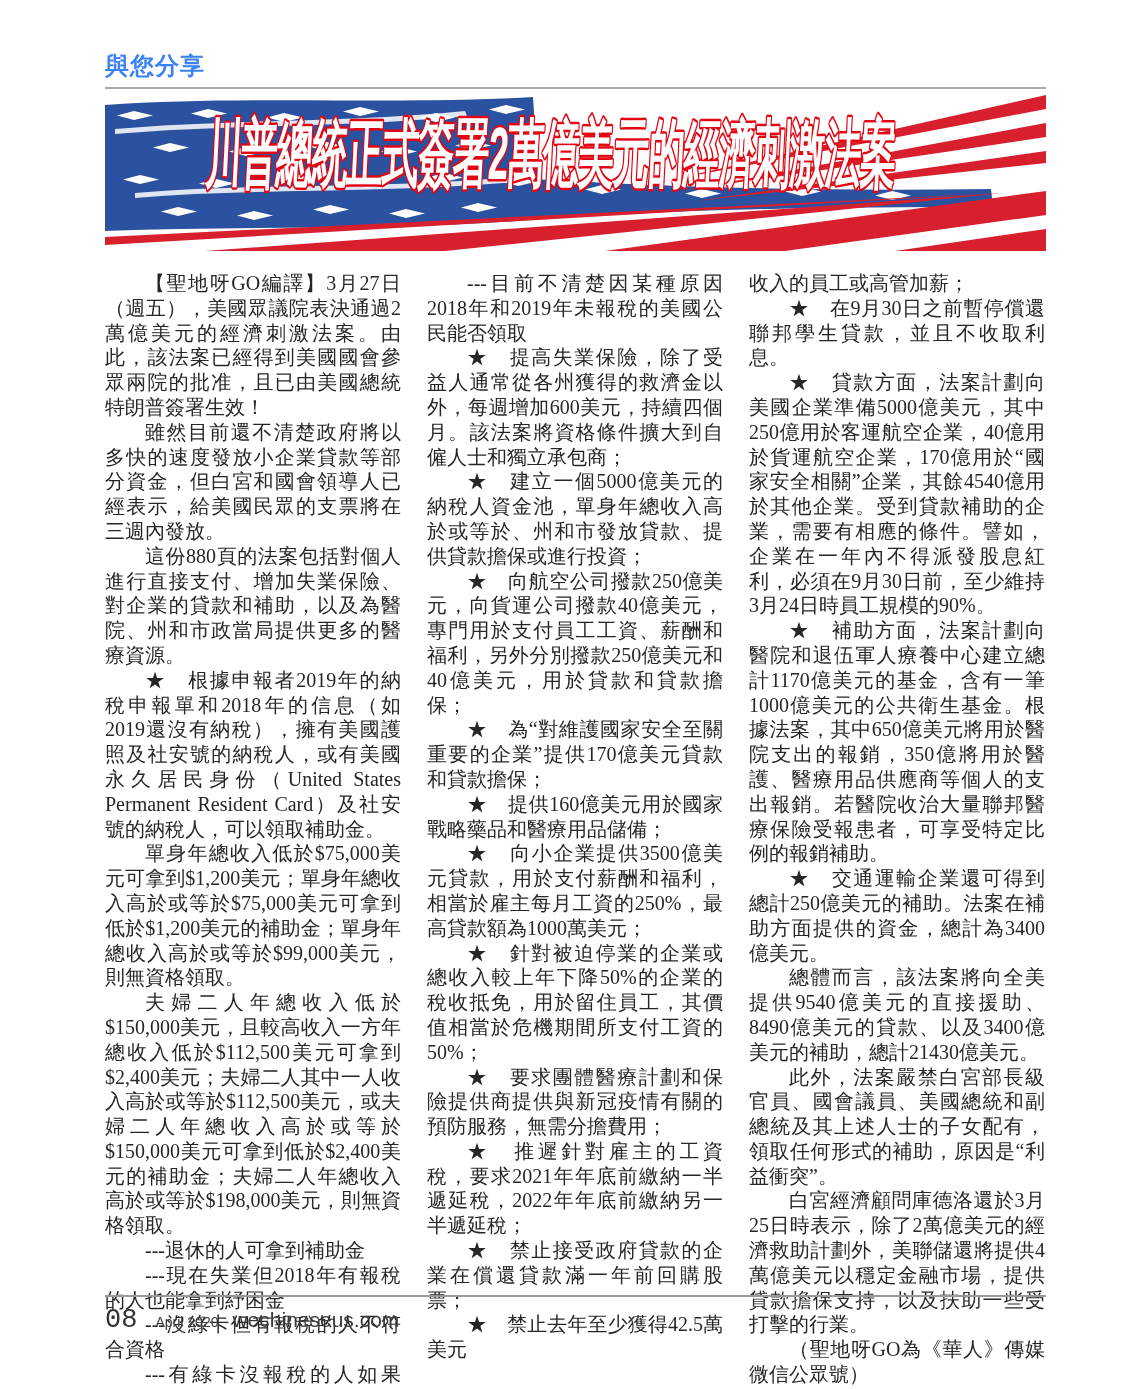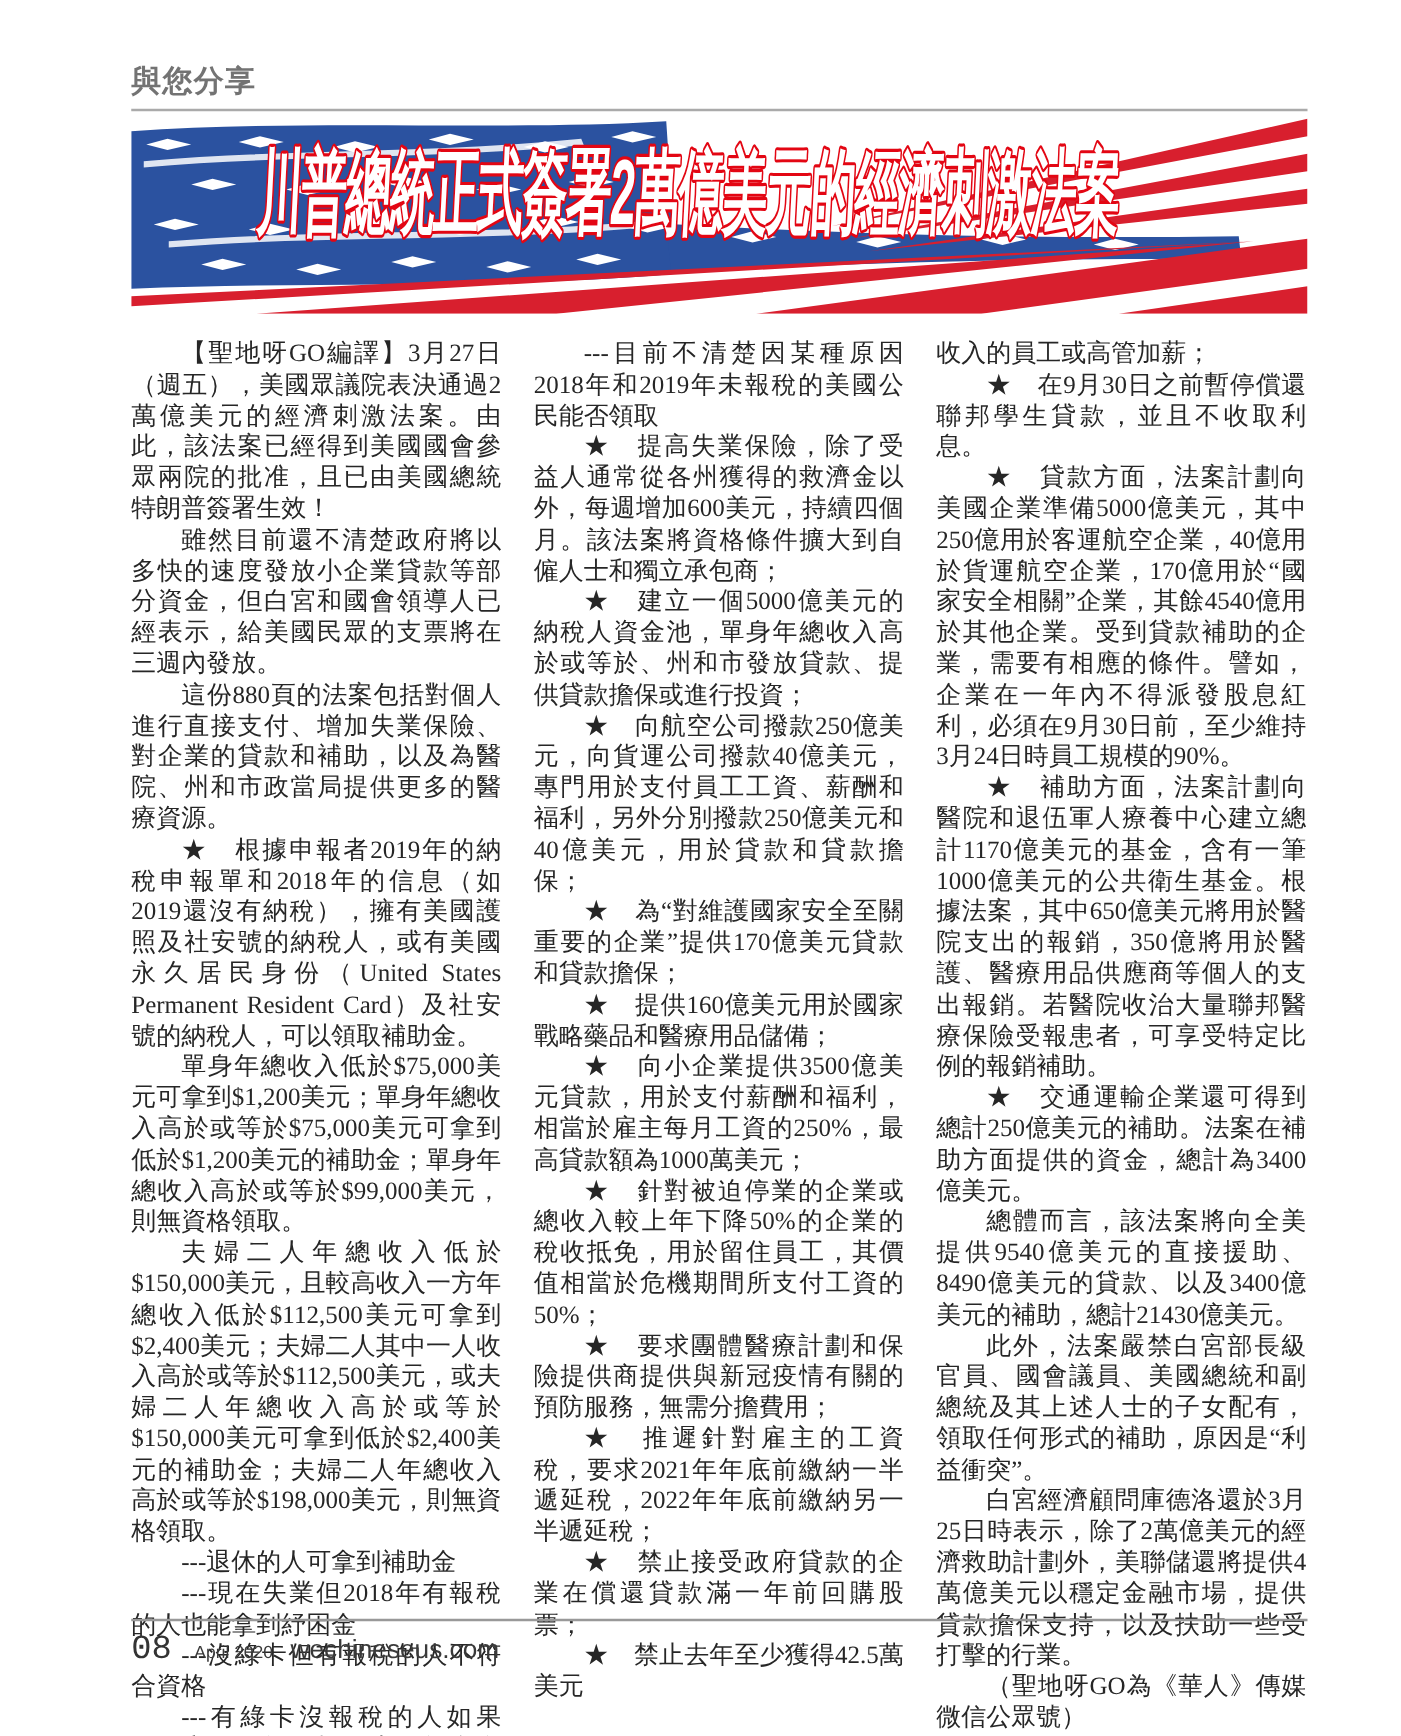--- a/index.html
+++ b/index.html
@@ -4,21 +4,21 @@
 <style>
   html,body{margin:0;padding:0;background:#ffffff;}
   body{width:1121px;height:1389px;position:relative;
        font-family:"Liberation Serif","DejaVu Serif",serif;color:#222;}
   .page{position:relative;width:1121px;height:1389px;overflow:hidden;}
   .content{position:absolute;left:105px;top:0;width:941px;}
 
   
   .masthead{padding-top:52px;}
   .section-label{margin:0;font:bold 24px "Liberation Sans","DejaVu Sans",sans-serif;
-                 color:#737373;letter-spacing:1px;line-height:28px;}
+                 color:#3b82f6;letter-spacing:1px;line-height:28px;}
   .header-rule{margin-top:7px;height:2px;background:#aaa;}
 
   
   .banner{margin-top:4px;width:941px;height:158px;position:relative;}
   .banner svg{display:block;}
   .canton{fill:var(--flag-blue,#2b52a0);}
   .band{fill:var(--flag-blue,#2b52a0);}
   .stripe{fill:var(--flag-red,#d81f2e);}
   .star{fill:#ffffff;}
   .streak{fill:#ffffff;opacity:.85;}

